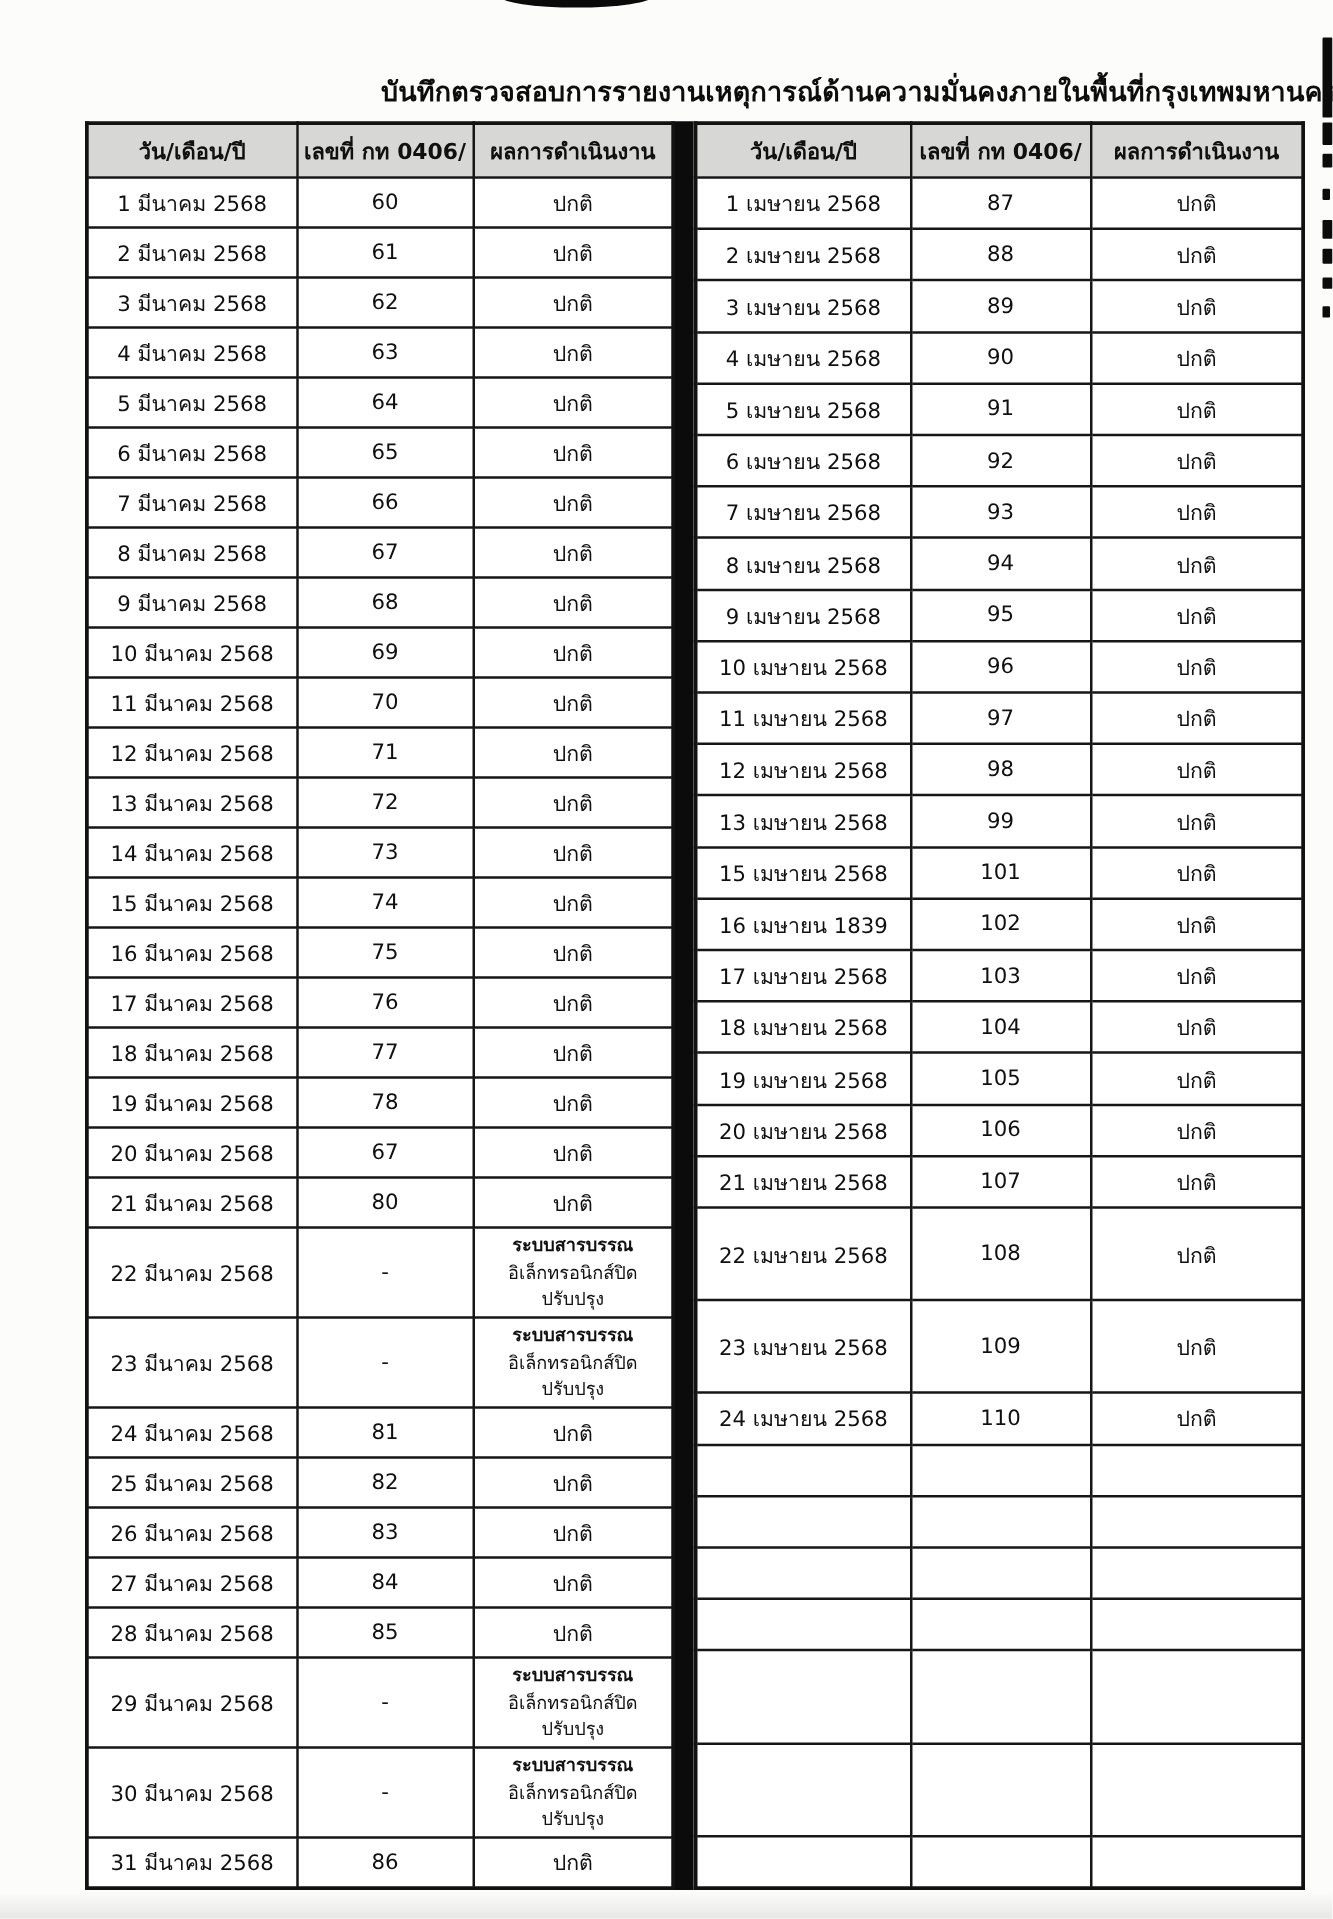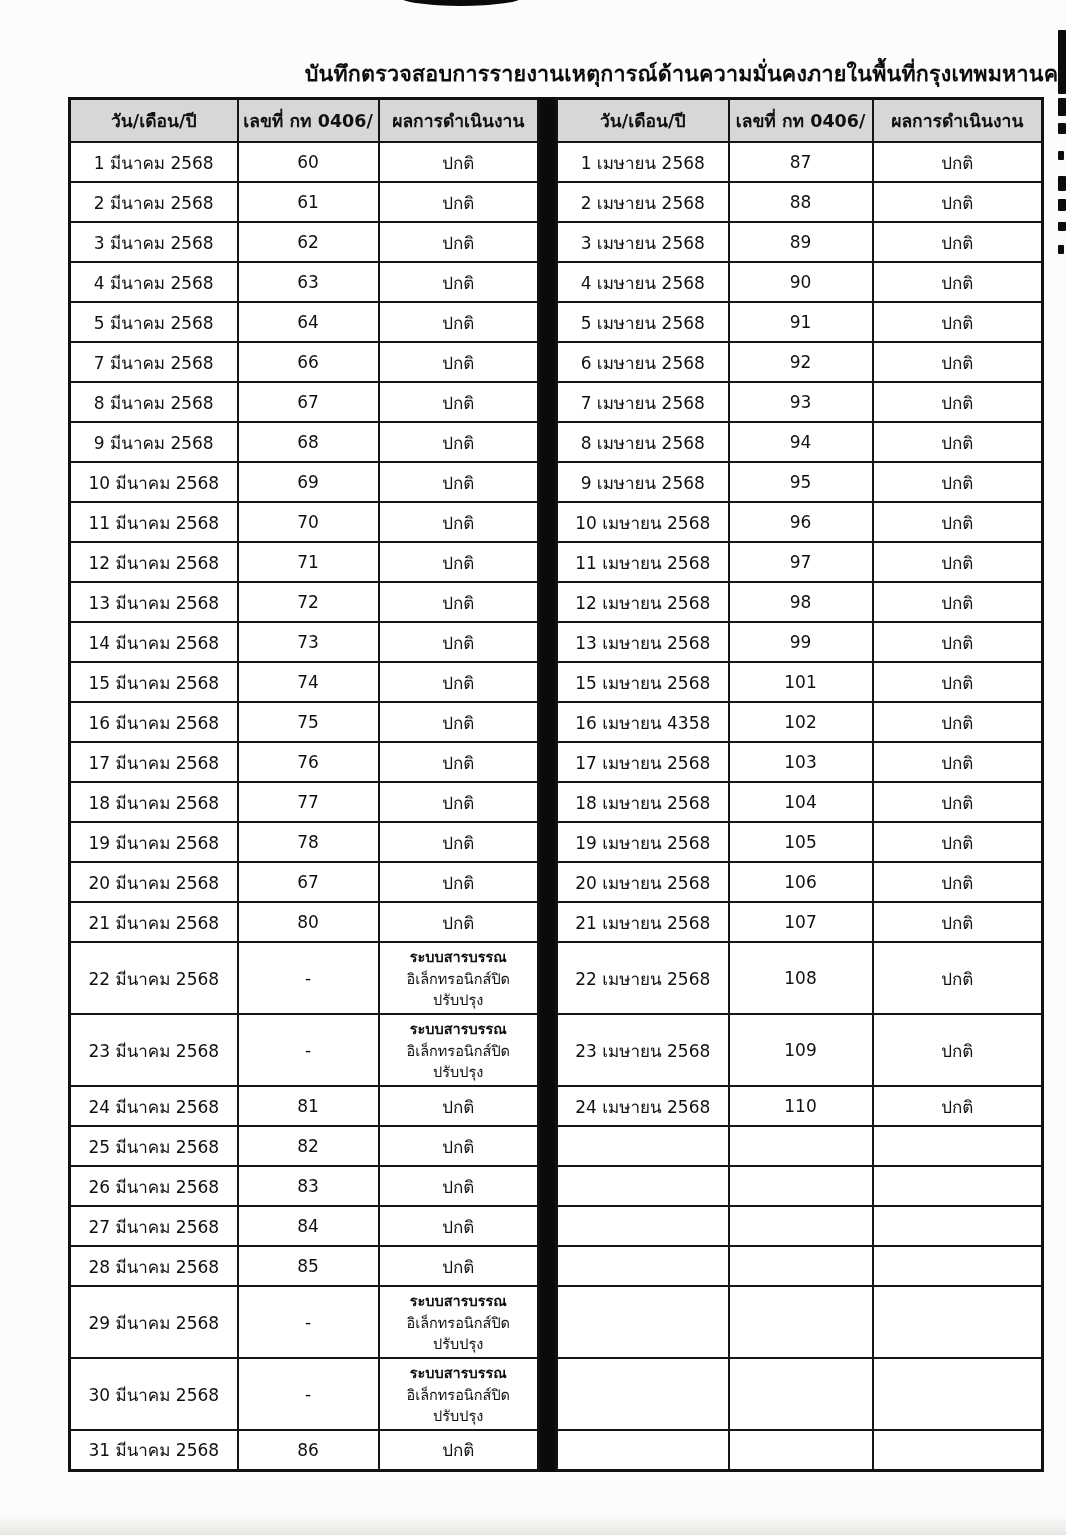--- a/index.html
+++ b/index.html
@@ -125,20 +125,25 @@
             <td>ปกติ</td>
           </tr>
           <tr class="row-normal">
             <td>4 มีนาคม  2568</td>
             <td>63</td>
             <td>ปกติ</td>
           </tr>
           <tr class="row-normal">
             <td>5 มีนาคม  2568</td>
             <td>64</td>
+            <td>ปกติ</td>
+          </tr>
+          <tr class="row-normal">
+            <td>6 มีนาคม  2568</td>
+            <td>65</td>
             <td>ปกติ</td>
           </tr>
           <tr class="row-normal">
             <td>7 มีนาคม  2568</td>
             <td>66</td>
             <td>ปกติ</td>
           </tr>
           <tr class="row-normal">
             <td>8 มีนาคม  2568</td>
             <td>67</td>
@@ -352,21 +357,21 @@
             <td>13  เมษายน 2568</td>
             <td>99</td>
             <td>ปกติ</td>
           </tr>
           <tr class="row-normal">
             <td>15  เมษายน 2568</td>
             <td>101</td>
             <td>ปกติ</td>
           </tr>
           <tr class="row-normal">
-            <td>16  เมษายน 4358</td>
+            <td>16  เมษายน 1839</td>
             <td>102</td>
             <td>ปกติ</td>
           </tr>
           <tr class="row-normal">
             <td>17  เมษายน 2568</td>
             <td>103</td>
             <td>ปกติ</td>
           </tr>
           <tr class="row-normal">
             <td>18  เมษายน 2568</td>

